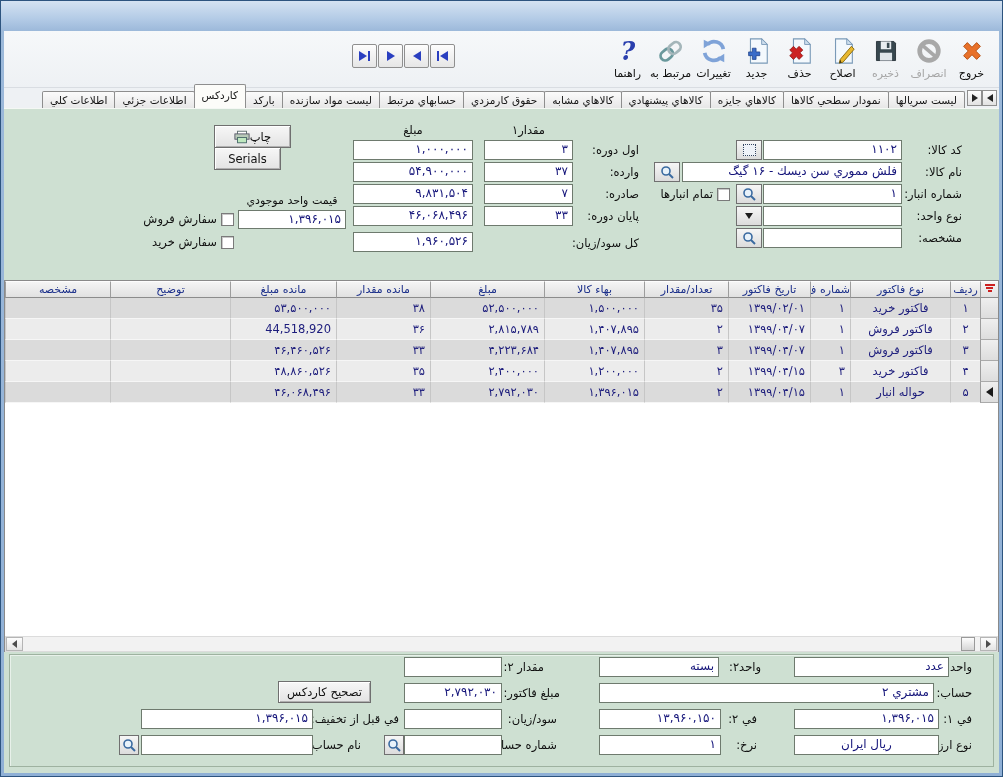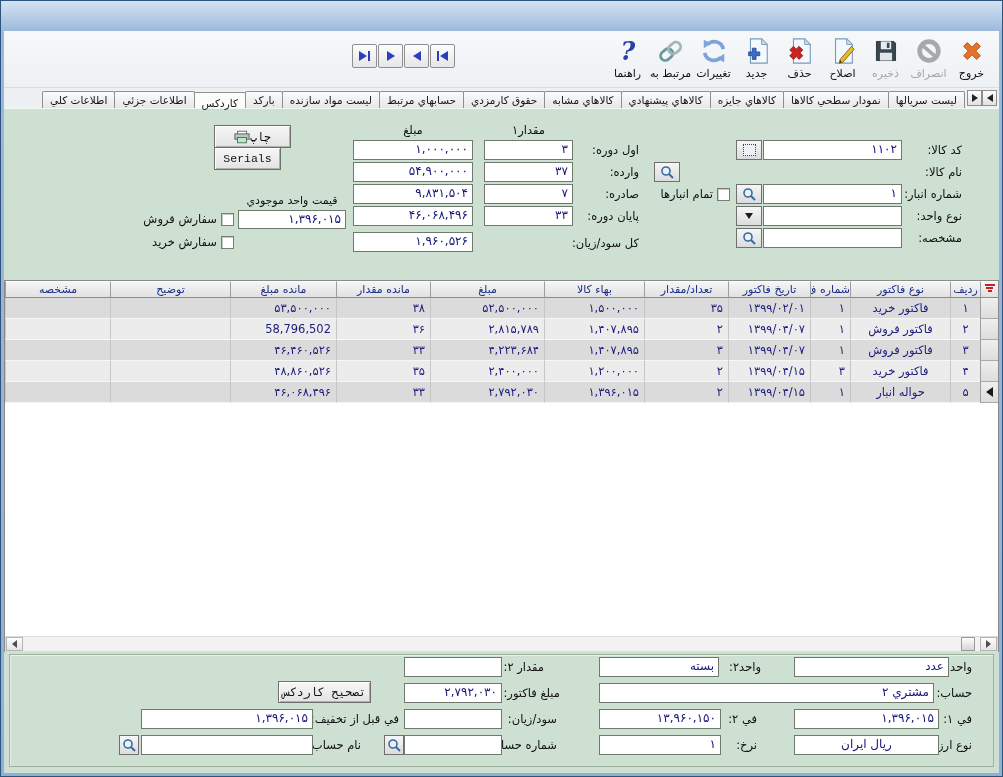--- a/index.html
+++ b/index.html
@@ -40,21 +40,21 @@
   .tri-l { width:0; height:0; border-style:solid; border-width:5px 8px 5px 0;
            border-color:transparent #2a3fc0 transparent transparent; }
   .nav-bar { width:2px; height:10px; background:#2a3fc0; }
 
   
   .tabstrip { position:absolute; top:87px; left:3px; right:3px; height:20px; display:flex;
               align-items:flex-end; padding:0 2px; background:#eef1f4; }
   .tab { height:17px; padding:2px 7px 0 7px; font-size:10.5px; color:#151515; white-space:nowrap;
          background:linear-gradient(180deg,#fbfbfb,#e7e7e7); border:1px solid #8e8e8e;
          border-bottom:none; border-radius:2px 2px 0 0; margin-left:-1px; cursor:default; }
-  .tab.active { height:16px; padding-top:4px; background:#fcfcf9; position:relative; z-index:2; }
+  .tab.active { height:24px; padding-top:4px; background:#fcfcf9; position:relative; z-index:2; }
   .tabscroll { display:flex; direction:ltr; gap:0; margin-left:2px; align-self:center; }
   .tsbtn { width:15px; height:16px; border:1px solid #8f8f8f; background:linear-gradient(180deg,#fcfcfc,#e2e2e2);
            display:flex; align-items:center; justify-content:center; }
   .mini-tri-r { width:0; height:0; border-style:solid; border-width:4px 0 4px 6px;
                 border-color:transparent transparent transparent #222; }
   .mini-tri-l { width:0; height:0; border-style:solid; border-width:4px 6px 4px 0;
                 border-color:transparent #222 transparent transparent; }
 
   
   .page { position:absolute; top:107px; left:3px; right:3px; bottom:3px; background:#cee0d2;
@@ -66,21 +66,21 @@
   .fld.num { text-align:right; direction:rtl; }
   .fld.ctr { text-align:center; }
   .sqbtn { position:absolute; width:26px; height:20px; background:linear-gradient(180deg,#f6f6f6,#dcdcdc);
            border:1px solid #707070; display:flex; align-items:center; justify-content:center; }
   .sel-ic { width:13px; height:12px; border:1px dotted #33445e; background:#eef2f8; }
   .drop-tri { width:0; height:0; border-style:solid; border-width:6px 4px 0 4px;
               border-color:#1c1c1c transparent transparent transparent; }
   .pushbtn { position:absolute; background:linear-gradient(180deg,#f7f7f7,#e3e3e3);
              border:1px solid #6f6f6f; box-shadow:inset 1px 1px 0 #ffffff, inset -1px -1px 0 #b0b0b0;
              font-size:11.5px; color:#101010; display:flex; align-items:center; justify-content:center;
-             gap:0; white-space:nowrap;font-family:Liberation Mono, monospace; }
+             gap:0; white-space:nowrap; }
   .chk { display:flex; align-items:center; gap:4px; position:absolute; }
   .chk .box { width:13px; height:13px; background:#fff; border:1px solid #7a7a7a;
               box-shadow:inset 1px 1px 0 #c9c9c9; }
   .chk .txt { font-size:11.5px; color:#101010; white-space:nowrap; }
   .colhead { position:absolute; font-size:11.5px; color:#101010; text-align:center; white-space:nowrap; }
 
   
   .gridwrap { position:absolute; top:279px; left:3px; right:3px; height:372px; background:#fff;
               border:1px solid #8a8a8a; --cols:18px 30px 100px 40px 82px 84px 100px 114px 94px 106px 120px 1fr; }
   .ghead, .grow { display:grid; grid-template-columns:var(--cols); direction:rtl; }
@@ -273,20 +273,21 @@
 
   <div class="page"></div>
 
   <span class="flabel" style="right:40px;top:142px;">كد كالا:</span>
   <div class="fld num" style="right:100px;top:139px;width:139px;">۱۱۰۲</div>
   <div class="sqbtn" style="right:240px;top:139px;">
     <span class="sel-ic"></span>
   </div>
 
   <span class="flabel" style="right:40px;top:164px;">نام كالا:</span>
+  <div class="fld" style="right:100px;top:161px;width:220px;">فلش مموري سن ديسك - ۱۶ گيگ</div>
   <div class="sqbtn" style="right:322px;top:161px;">
     <svg width="15" height="15" viewBox="0 0 15 15">
       <circle cx="6" cy="6" r="4" fill="#e8f2fa" stroke="#3a6aa0" stroke-width="1.6"></circle>
       <line x1="9" y1="9" x2="13" y2="13" stroke="#3a6aa0" stroke-width="2"></line>
     </svg>
   </div>
 
   <span class="flabel" style="right:40px;top:186px;">شماره انبار:</span>
   <div class="fld num" style="right:100px;top:183px;width:139px;">۱</div>
   <div class="sqbtn" style="right:240px;top:183px;">
@@ -399,21 +400,21 @@
     <div class="grow">
       <div class="selcell"></div>
       <div class="ctr">۲</div>
       <div class="ctr">فاكتور فروش</div>
       <div class="num">۱</div>
       <div class="num">۱۳۹۹/۰۴/۰۷</div>
       <div class="num">۲</div>
       <div class="num">۱,۴۰۷,۸۹۵</div>
       <div class="num">۲,۸۱۵,۷۸۹</div>
       <div class="num">۳۶</div>
-      <div class="num">58,796,502</div>
+      <div class="num">44,518,920</div>
       <div></div>
       <div></div>
     </div>
 
     <div class="grow">
       <div class="selcell"></div>
       <div class="ctr">۳</div>
       <div class="ctr">فاكتور فروش</div>
       <div class="num">۱</div>
       <div class="num">۱۳۹۹/۰۴/۰۷</div>

